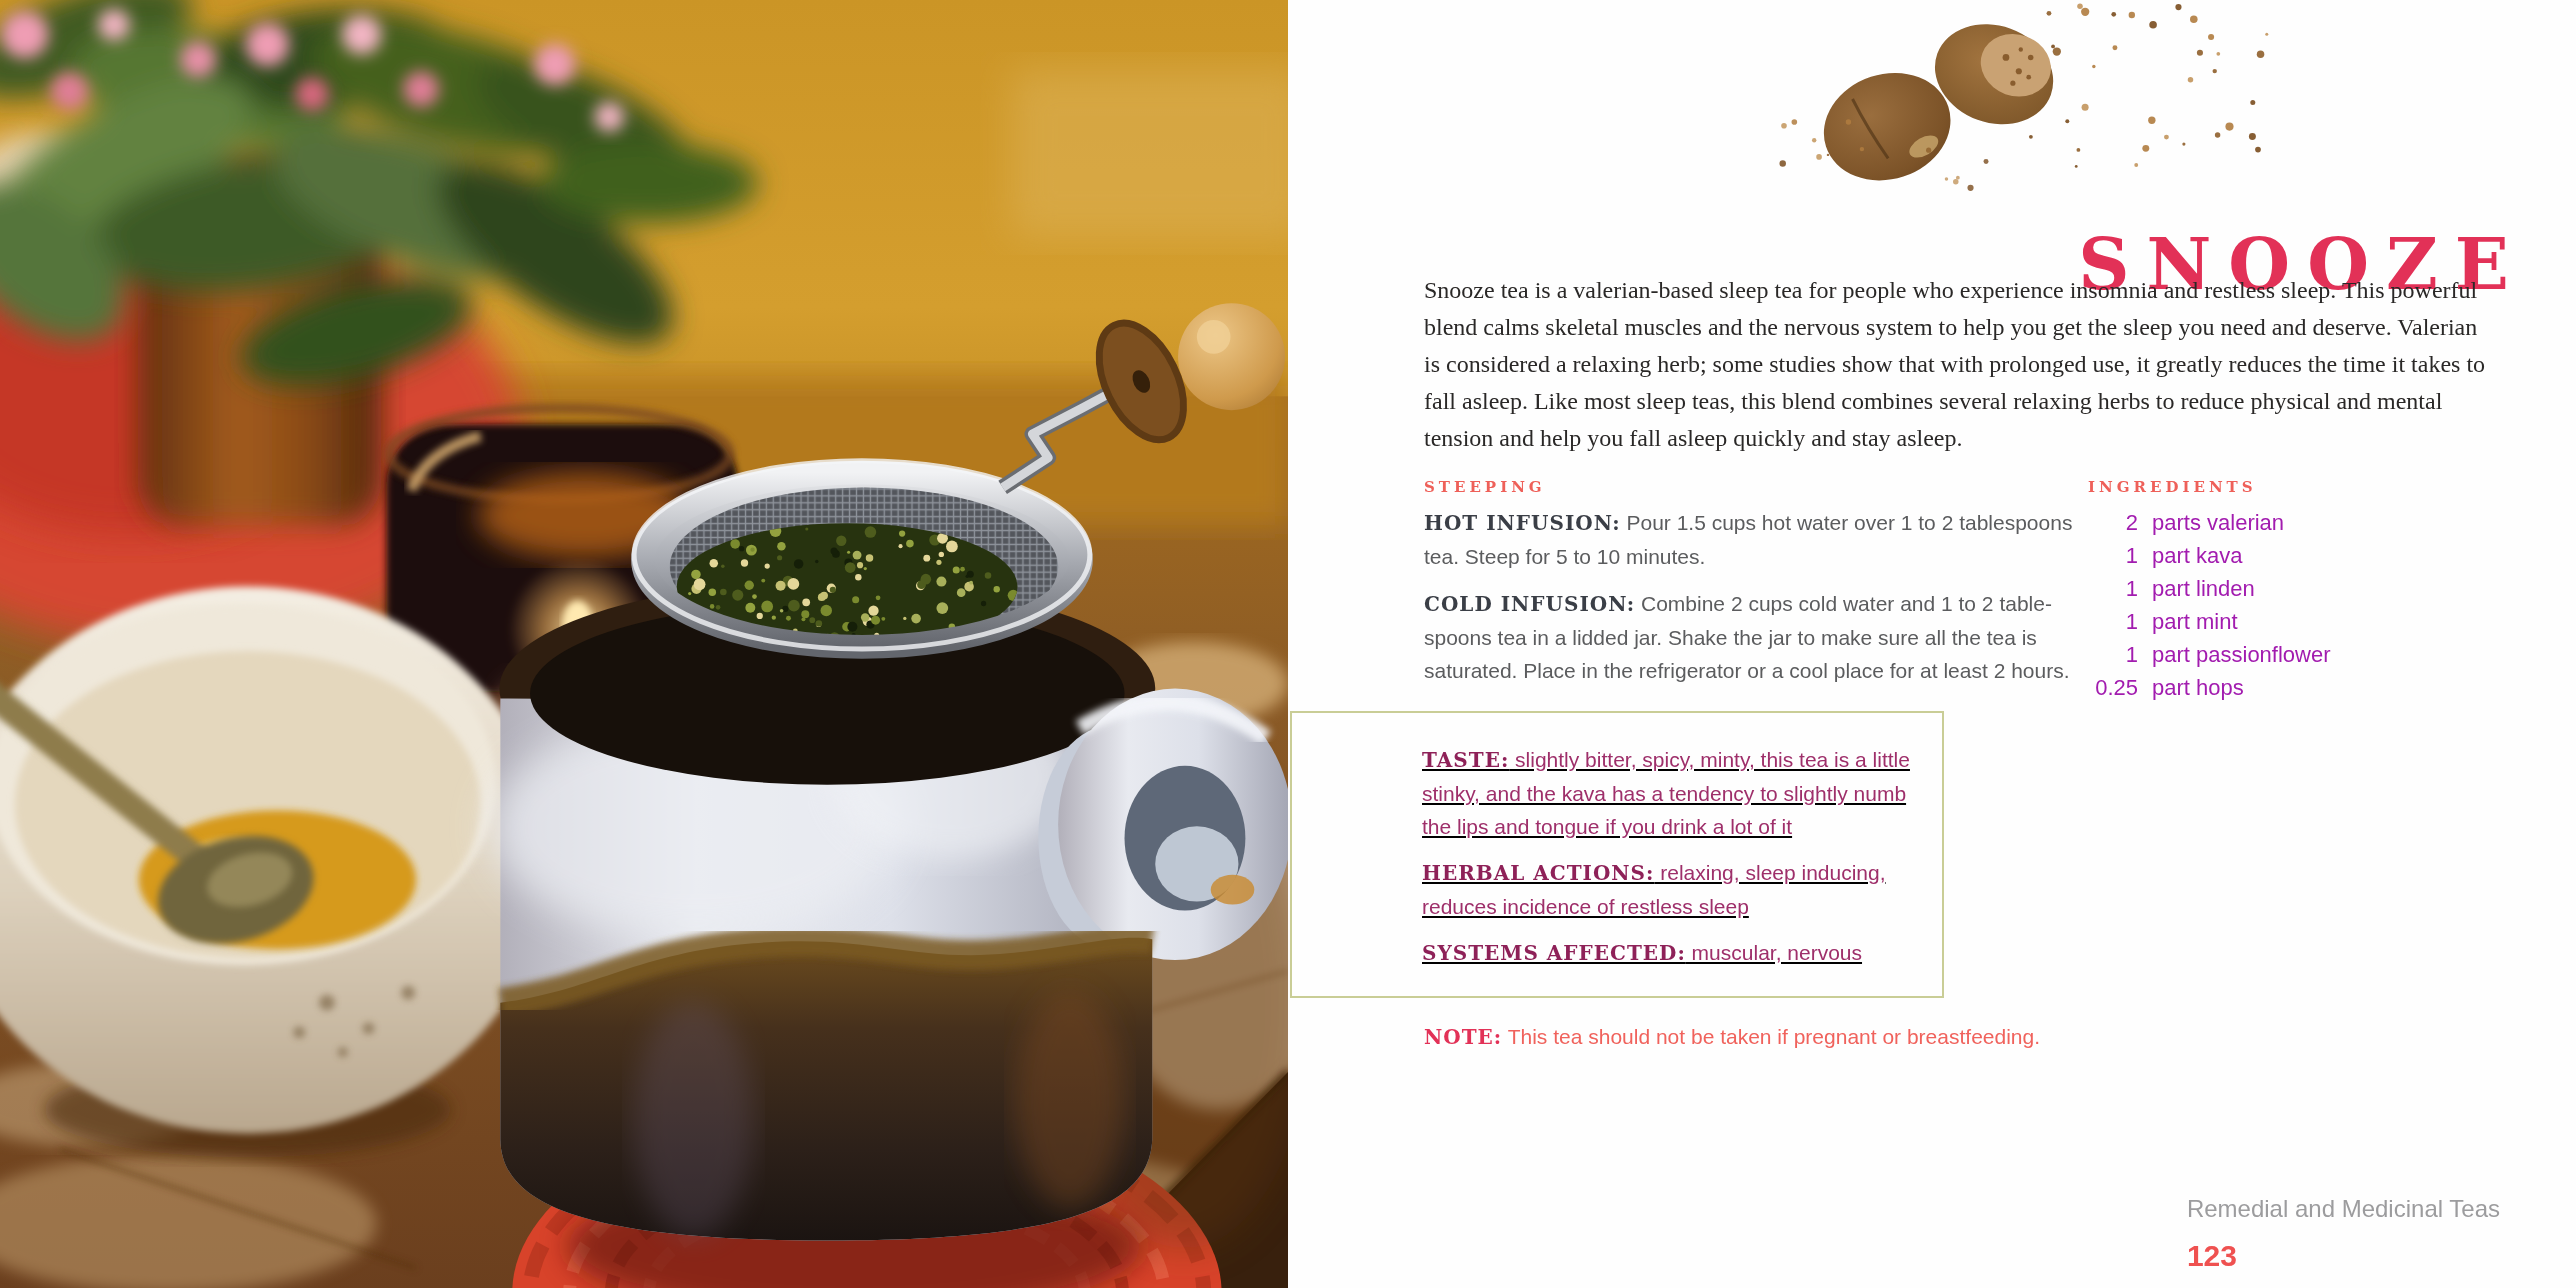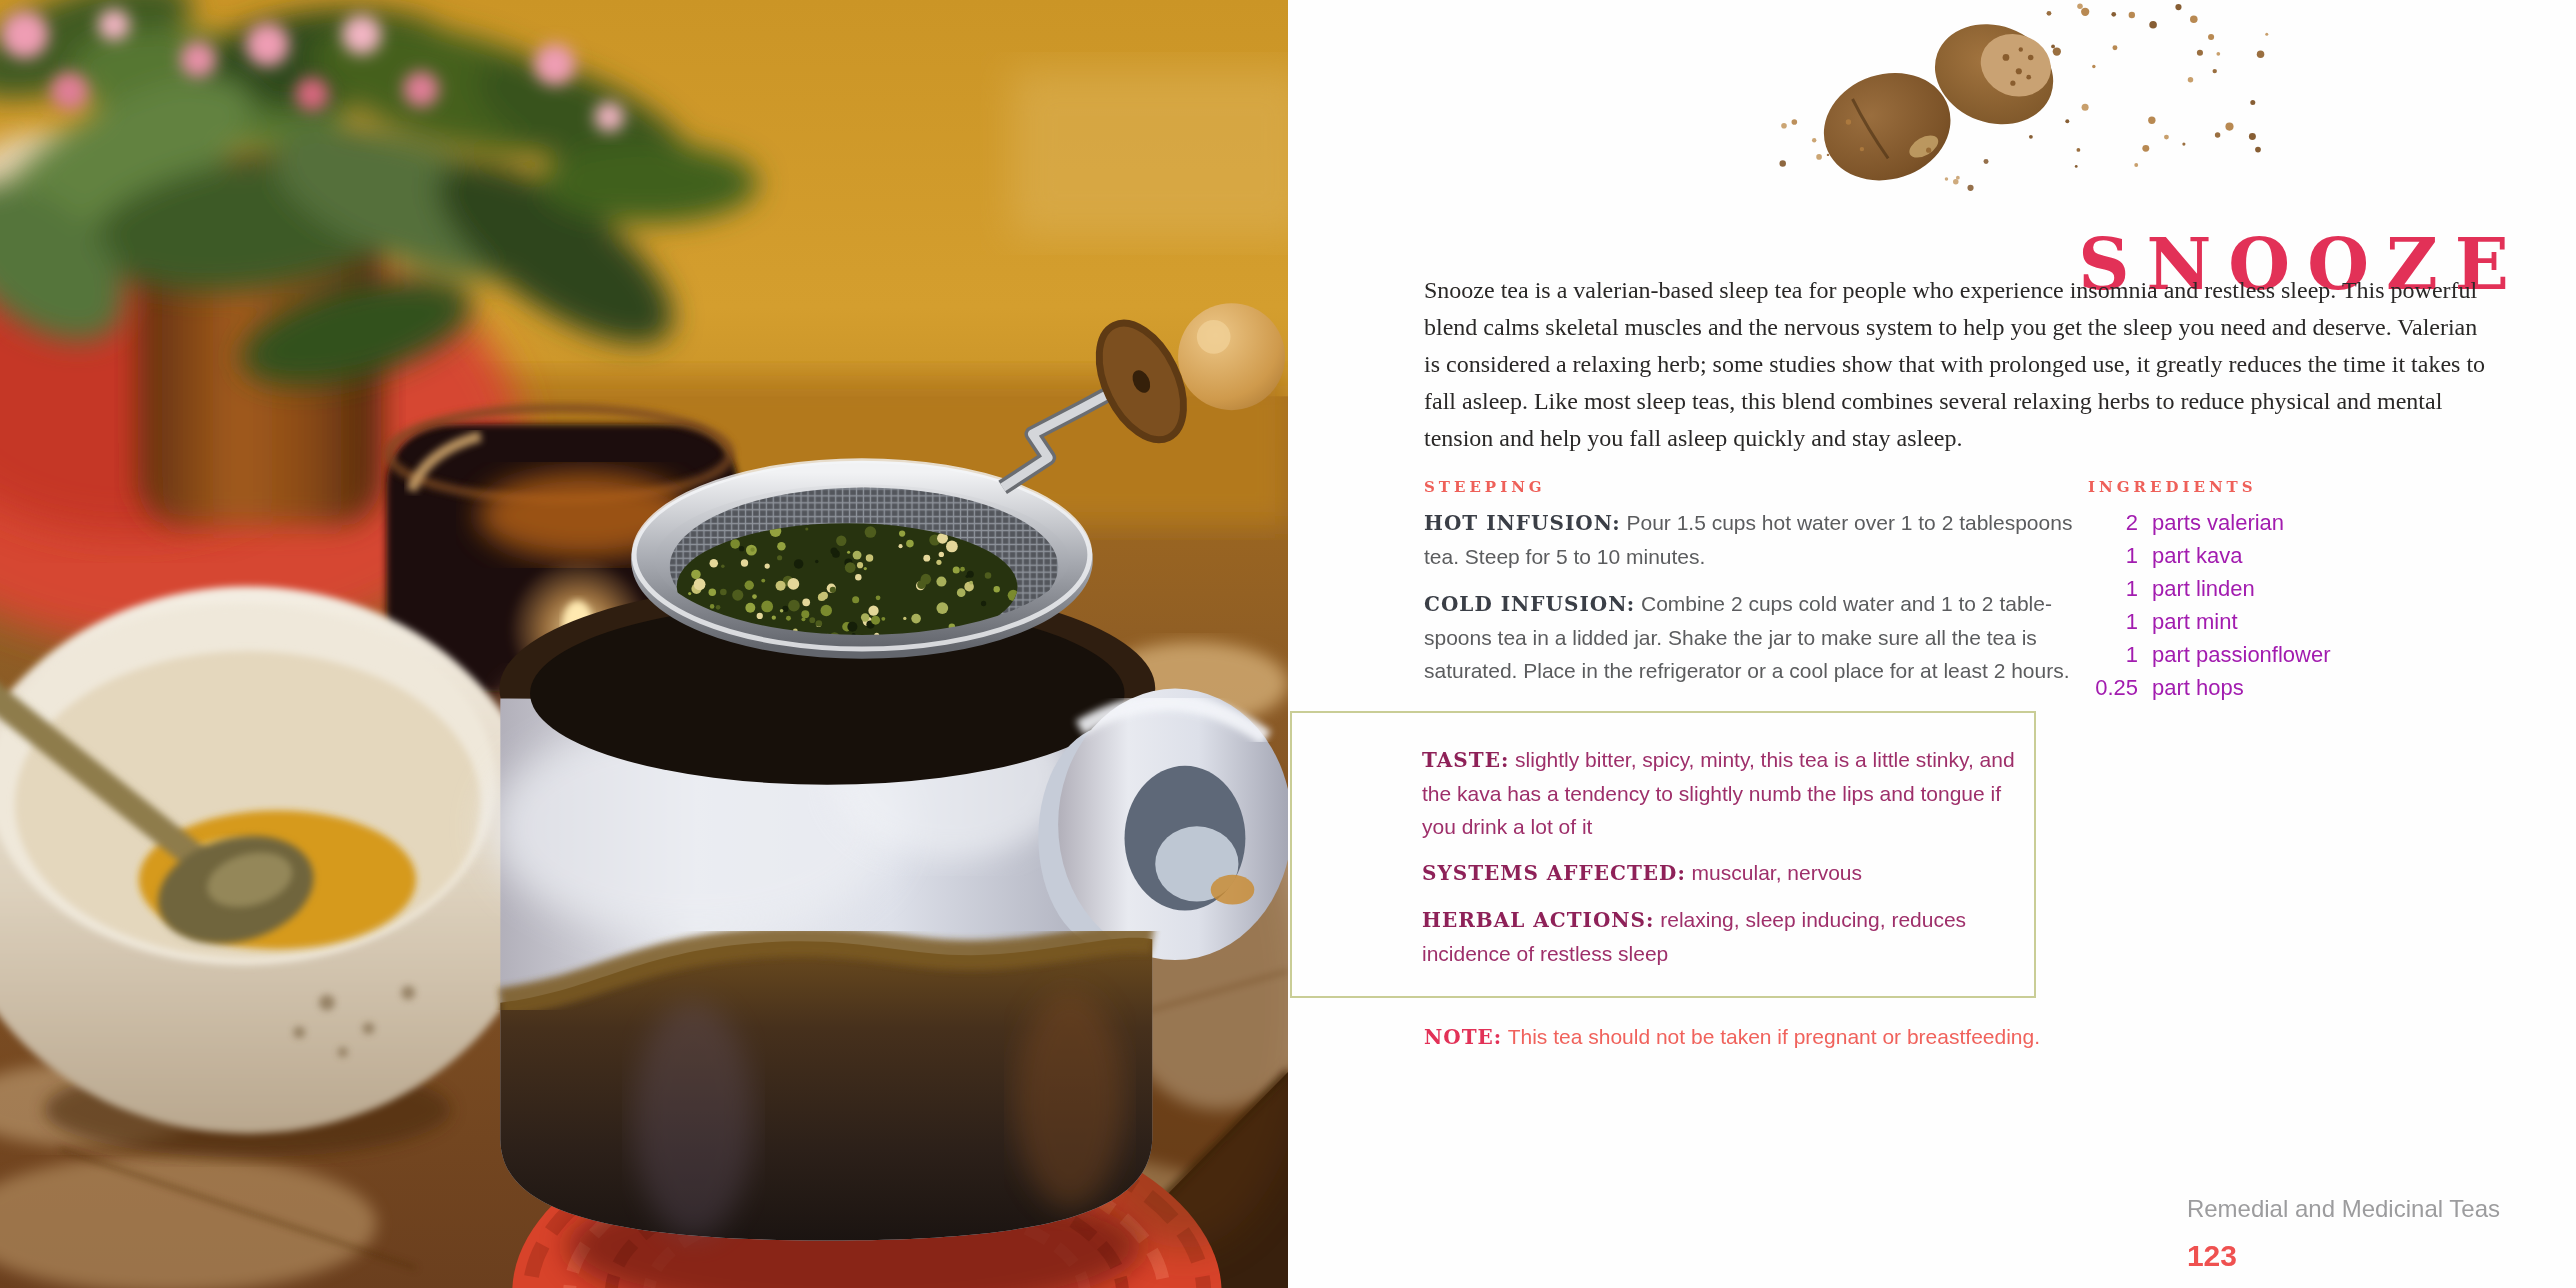--- a/index.html
+++ b/index.html
@@ -19,22 +19,22 @@
   .sec-head{font-family:"DejaVu Serif",serif;font-weight:bold;font-size:15px;
             letter-spacing:4px;color:#ee6059;margin:0 0 10px 0;}
   #col-steeping{position:absolute;left:136px;top:478px;width:649px;}
   #col-steeping p{margin:0 0 14px 0;font-size:21px;line-height:33px;color:#5b5c5e;}
   .inline-label{font-family:"DejaVu Serif",serif;font-weight:bold;font-size:20px;
                 letter-spacing:1px;color:#3a3e46;}
   #col-ingredients{position:absolute;left:800px;top:478px;width:426px;}
   #ingredient-list{list-style:none;margin:0;padding:0;font-size:22px;line-height:33px;color:#a21caf;}
   .qty{display:inline-block;width:50px;text-align:right;}
   .iname{margin-left:14px;}
-  #profile-box{position:absolute;left:2px;top:711px;width:746px;box-sizing:border-box;
-               border:2px solid #c9cd96;padding:30px 14px 26px 130px;background:#fefefe;}
+  #profile-box{position:absolute;left:2px;top:711px;width:654px;box-sizing:border-box;
+               border:2px solid #c9cd96;padding:30px 14px 26px 130px;background:#fefefe;text-decoration:underline;}
   #profile-box p{margin:0 0 13px 0;font-size:21px;line-height:33px;color:#9e2f6a;}
   #profile-box p:last-child{margin-bottom:0;}
   #profile-box .inline-label{color:#8e2158;}
   #note-line{position:absolute;left:136px;top:999px;width:1090px;
              font-size:21px;line-height:33px;color:#f0625c;}
   #note-line .inline-label{color:#e23157;}
   #page-footer{position:absolute;right:76px;top:1195px;display:flex;align-items:baseline;gap:16px;flex-direction:column;}
   #footer-section{font-size:24px;color:#9c9c9e;}
   #footer-page-num{font-size:30px;font-weight:bold;color:#ef5150;}
 </style>
@@ -456,22 +456,22 @@
         <li><span class="qty">1</span><span class="iname">part kava</span></li>
         <li><span class="qty">1</span><span class="iname">part linden</span></li>
         <li><span class="qty">1</span><span class="iname">part mint</span></li>
         <li><span class="qty">1</span><span class="iname">part passionflower</span></li>
         <li><span class="qty">0.25</span><span class="iname">part hops</span></li>
       </ul>
     </div>
 
     <div id="profile-box">
       <p><span class="inline-label">TASTE:</span><span> slightly bitter, spicy, minty, this tea is a little stinky, and the kava has a tendency to slightly numb the lips and tongue if you drink a lot of it</span></p>
+      <p><span class="inline-label">HERBAL ACTIONS:</span><span> relaxing, sleep inducing, reduces incidence of restless sleep</span></p>
       <p><span class="inline-label">SYSTEMS AFFECTED:</span><span> muscular, nervous</span></p>
-      <p><span class="inline-label">HERBAL ACTIONS:</span><span> relaxing, sleep inducing, reduces incidence of restless sleep</span></p>
     </div>
 
     <p id="note-line"><span class="inline-label">NOTE:</span><span> This tea should not be taken if pregnant or breastfeeding.</span></p>
 
     <div id="page-footer">
       <span id="footer-section">Remedial and Medicinal Teas</span>
       <span id="footer-page-num">123</span>
     </div>
   </div>
 </div>

